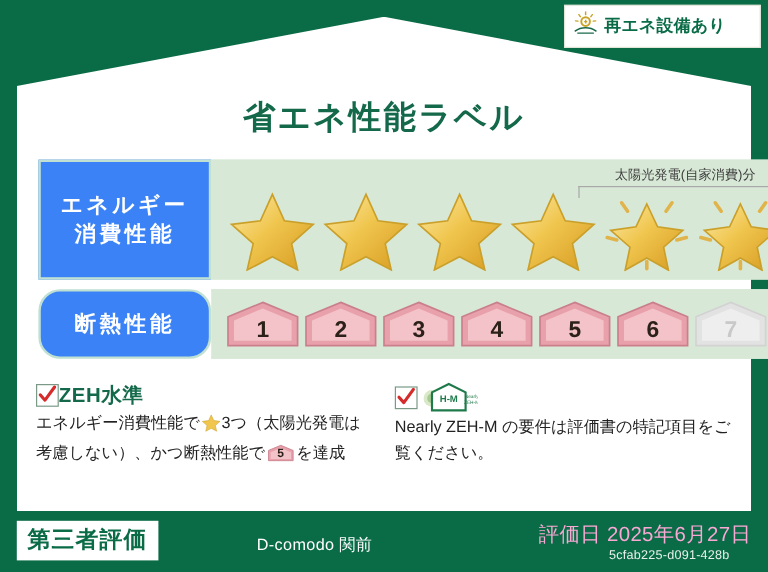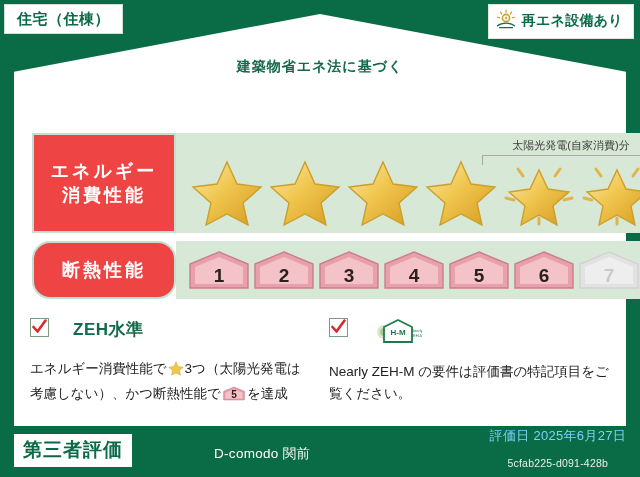--- a/index.html
+++ b/index.html
@@ -26,42 +26,42 @@
     background:#ffffff;border:1px solid #cfe0d8;
     padding:6px 12px 7px 12px;
     font-size:15px;font-weight:bold;color:#0a6b47;
     letter-spacing:.5px;line-height:1;
     z-index:6;
   }
   
   .re-badge{
     position:absolute;right:6px;top:4px;
     background:#ffffff;border:1px solid #e2e6d8;
-    padding:4px 10px 5px 6px;
+    padding:4px 28px 5px 6px;
     display:flex;align-items:center;gap:5px;
     z-index:6;
   }
   .re-badge .txt{font-size:14px;font-weight:bold;color:#0a6b47;letter-spacing:.3px;}
   
   .sub-title{
     position:absolute;left:0;right:0;top:58px;text-align:center;
     font-size:14px;font-weight:bold;color:#13694a;letter-spacing:1px;
     z-index:5;
   }
   .main-title{
     position:absolute;left:0;right:0;top:80px;text-align:center;
     font-size:27px;font-weight:bold;color:#13694a;letter-spacing:2px;
     z-index:5;
   }
   
   .rows{position:absolute;left:32px;top:133px;width:578px;z-index:5;}
   .row{display:flex;align-items:stretch;margin-bottom:8px;}
   .row-label{
     width:140px;flex:0 0 140px;
-    background:#ef4444;border:2px solid #bfe0d2;
+    background:#3b82f6;border:2px solid #bfe0d2;
     color:#ffffff;font-weight:bold;
     display:flex;flex-direction:column;align-items:center;justify-content:center;
     line-height:1.35;letter-spacing:3px;
   }
   .row-label .l1,.row-label .l2{display:block;}
   .row-energy .row-label{font-size:18px;}
   .row-insul .row-label{font-size:18px;border-radius:18px;}
   .row-body{
     flex:1;background:#d8e8d6;border:2px solid #d8e8d6;border-left:none;
     position:relative;display:flex;align-items:center;
@@ -89,21 +89,21 @@
     display:flex;align-items:flex-end;justify-content:center;
     font-size:19px;font-weight:bold;color:#2b2118;
     padding-bottom:3px;box-sizing:border-box;
   }
   .chip svg{position:absolute;left:0;top:0;width:62px;height:40px;}
   .chip span{position:relative;z-index:2;}
   .chip.off{color:#c9c9c9;}
   
   .claims{position:absolute;left:30px;top:318px;width:582px;display:flex;gap:16px;z-index:5;}
   .claim{flex:1;}
-  .claim-head{display:flex;gap:24px;margin-bottom:17px;}
+  .claim-head{display:flex;align-items:center;gap:0;margin-bottom:1px;}
   .check-box{
     width:17px;height:17px;flex:0 0 17px;
     border:1.5px solid #7a9a87;background:#fff;
     position:relative;
   }
   .check-box svg{position:absolute;left:1px;top:0px;}
   .claim-title{font-size:17px;font-weight:bold;color:#13694a;letter-spacing:.5px;}
   .claim-title.small{font-size:15.5px;}
   .claim-body{
     font-size:13.5px;color:#222;line-height:1.6;letter-spacing:0;
@@ -128,57 +128,56 @@
   .bels .en i{font-style:normal;}
   .bels .b1{color:#0a6b47;}
   .bels .b2{color:#3f9e5e;}
   .bels .b3{color:#7dc242;}
   .bels .b4{color:#0a6b47;}
   .bldg-name{
     position:absolute;left:214px;bottom:14px;
     font-size:13.5px;color:#ffffff;letter-spacing:.3px;text-align:center;
   }
   .eval{
-    position:absolute;right:14px;bottom:32px;
-    font-size:13px;color:#7dd3fc;letter-spacing:.3px;
+    position:absolute;right:14px;bottom:20px;
+    font-size:17px;color:#f9a8d4;letter-spacing:.3px;
   }
   .docid{
     position:absolute;right:32px;bottom:8px;
     font-size:10.5px;color:#e6f0ea;letter-spacing:.2px;
   }
 </style>
 </head>
 <body>
 
 <div id="label">
 
   <div class="house-panel"></div>
 
-  <div class="type-tag">住宅（住棟）</div>
 
   <div class="re-badge">
     <span>
       <svg width="22" height="20" viewBox="0 0 22 20">
         <g stroke="#c9a227" stroke-width="1.2" stroke-linecap="round">
           <line x1="11" y1="1" x2="11" y2="3.2"></line>
           <line x1="5.4" y1="3.2" x2="6.6" y2="4.9"></line>
           <line x1="16.6" y1="3.2" x2="15.4" y2="4.9"></line>
           <line x1="2.6" y1="8.4" x2="4.6" y2="8.6"></line>
           <line x1="19.4" y1="8.4" x2="17.4" y2="8.6"></line>
         </g>
         <circle cx="11" cy="9" r="3.6" fill="none" stroke="#c9a227" stroke-width="1.6"></circle>
         <path d="M9.8 9 h2.6 M11.1 7.4 v3.2" stroke="#c9a227" stroke-width="1.1" fill="none"></path>
         <path d="M2.5 16.8 C7 13.2 15 13.2 19.5 16.8" fill="none" stroke="#1a6b4a" stroke-width="1.4" stroke-linecap="round"></path>
         <path d="M4.5 18.6 h13" fill="none" stroke="#1a6b4a" stroke-width="1.2" stroke-linecap="round"></path>
       </svg>
     </span>
     <span class="txt">再エネ設備あり</span>
   </div>
 
-  <div class="sub-title">建築物省エネ法に基づく</div>
+  <div class="main-title">省エネ性能ラベル</div>
 
   <div class="rows">
 
     <div class="row row-energy">
       <div class="row-label">
         <span class="l1">エネルギー</span>
         <span class="l2">消費性能</span>
       </div>
       <div class="row-body">
 

